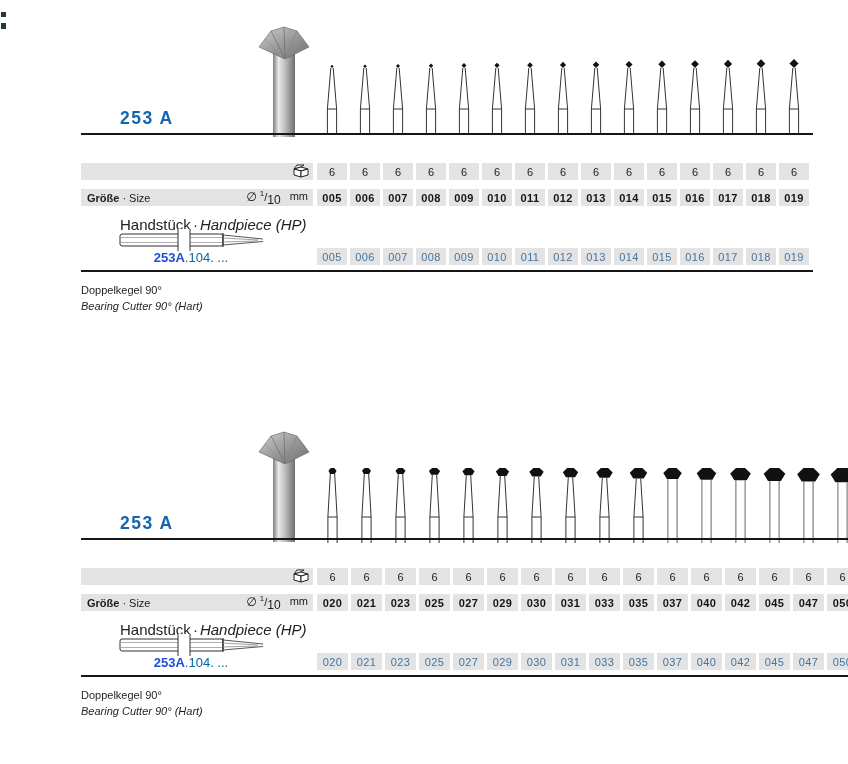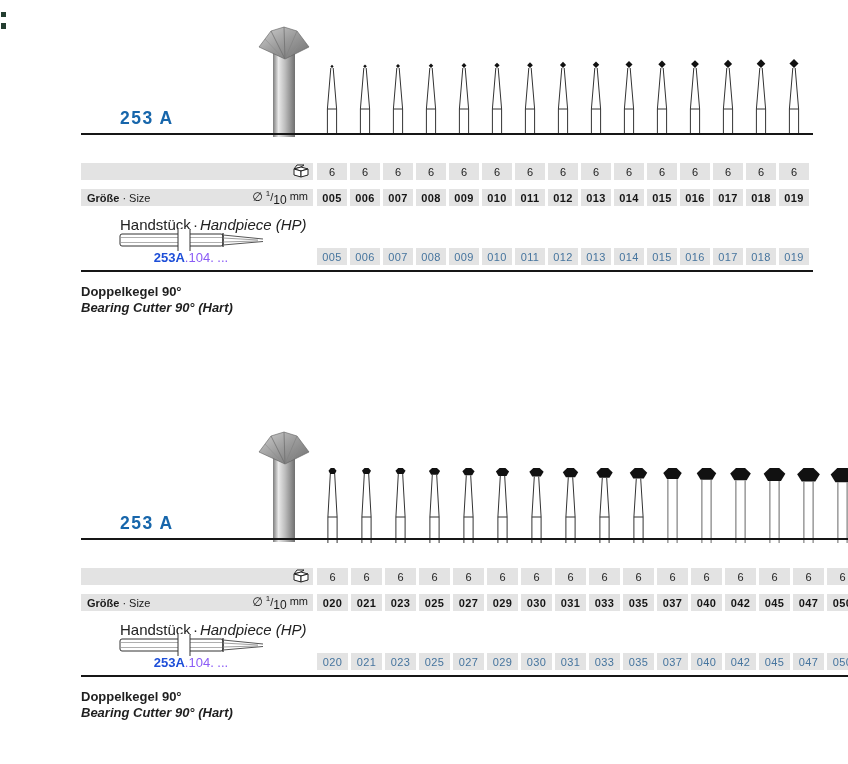--- a/index.html
+++ b/index.html
@@ -33,21 +33,21 @@
     display:flex;align-items:center;font-size:11px;}
   .bar-pack{top:163px;justify-content:flex-end;padding-right:0;}
   .bar-size{top:189px;}
   .bar-size .de{font-weight:700;padding-left:6px}
   .bar-size .sep{margin:0 3px}
   .bar-size .en{}
   .bar-size .dim{margin-left:auto;padding-right:5px;white-space:nowrap;}
   .dim .dia{font-style:italic;font-size:12px}
   .dim sup{font-size:8px}
   .dim sub{font-size:12px}
-  .dim .unit{margin-left:3px}
+  .dim .unit{margin-left:9px}
   .bar-pack svg{margin-right:3px}
 
   .cells{position:absolute;left:301px;display:flex;gap:3px;height:17px;}
   .cells-pack{top:163px}
   .cells-size{top:189px}
   .cells-order{top:248px}
   .cell{background:#e3e3e3;display:flex;align-items:center;justify-content:center;
     font-size:11px;height:17px;}
   .sec1 .cell{width:30px}
   .sec2 .cell{width:31px}
@@ -56,23 +56,23 @@
   .cell.order{color:#45749e;letter-spacing:.3px}
 
   .hp-label{position:absolute;left:104px;top:216px;font-size:15px;color:#222;white-space:nowrap;}
   .hp-label .en{font-style:italic}
   .hp-label .sep{margin:0 2px}
   .hp-svg{position:absolute;left:102px;top:229px;}
 
   .order-code{position:absolute;left:100px;top:250px;width:150px;text-align:center;
     font-size:13px;white-space:nowrap;}
   .order-code .art{font-weight:700;color:#1d4ed8}
-  .order-code .suf{color:#8b5cf6}
-
-  .caption{position:absolute;left:65px;font-size:13px;color:#1f1f1f;font-weight:bold;}
+  .order-code .suf{color:#0369a1}
+
+  .caption{position:absolute;left:65px;font-size:11px;color:#1f1f1f;}
   .caption-de{top:284px}
   .caption-en{top:300px;font-style:italic}
 </style>
 </head>
 <body>
 
 <svg width="0" height="0" style="position:absolute" aria-hidden="true">
   <defs>
     <linearGradient id="g-shank" x1="0" y1="0" x2="1" y2="0">
       <stop offset="0" stop-color="#7d7d7d"></stop>

